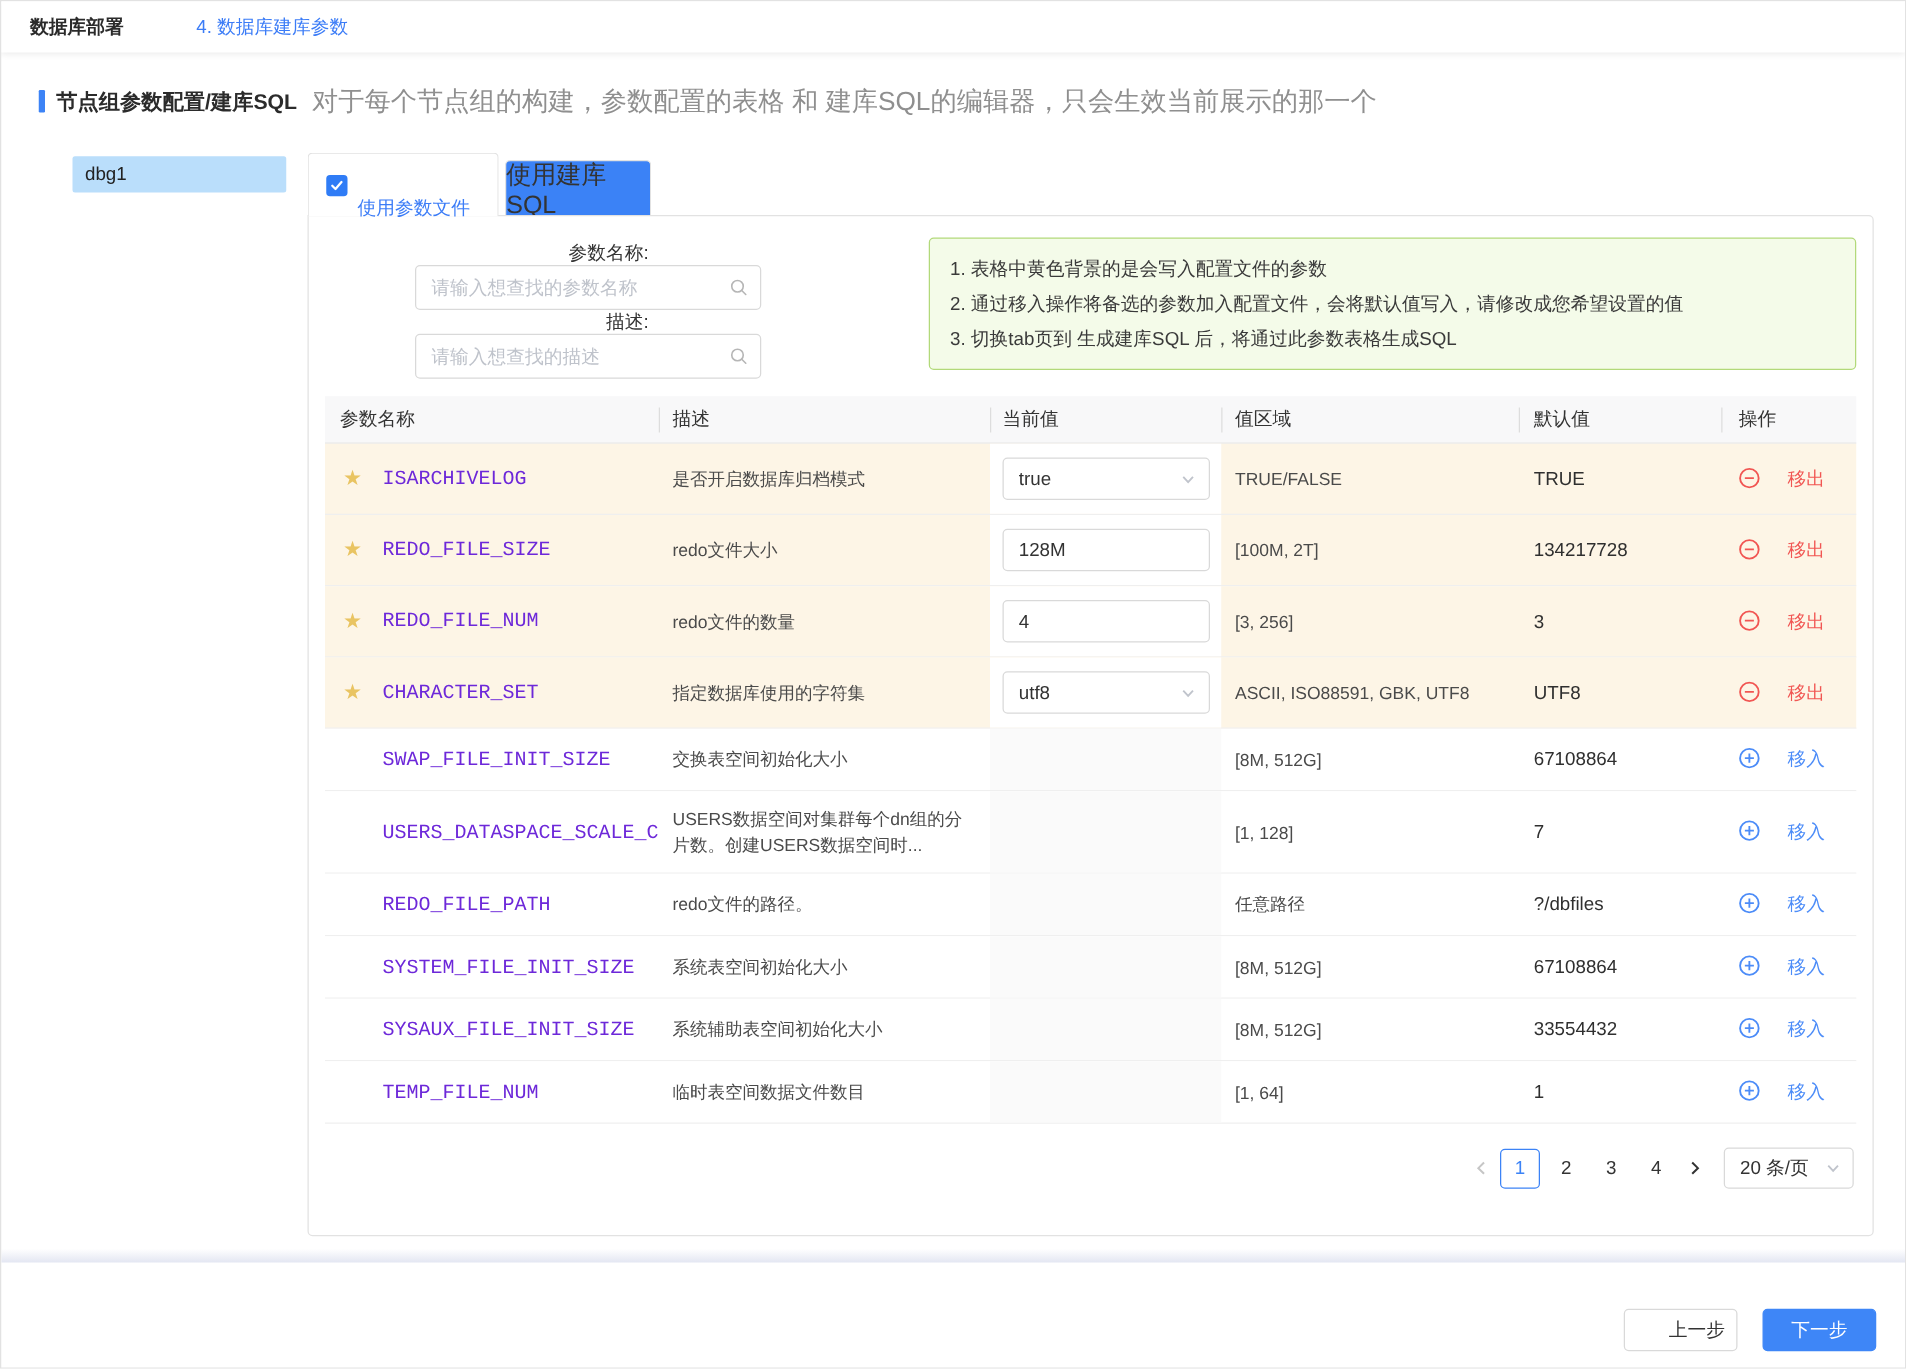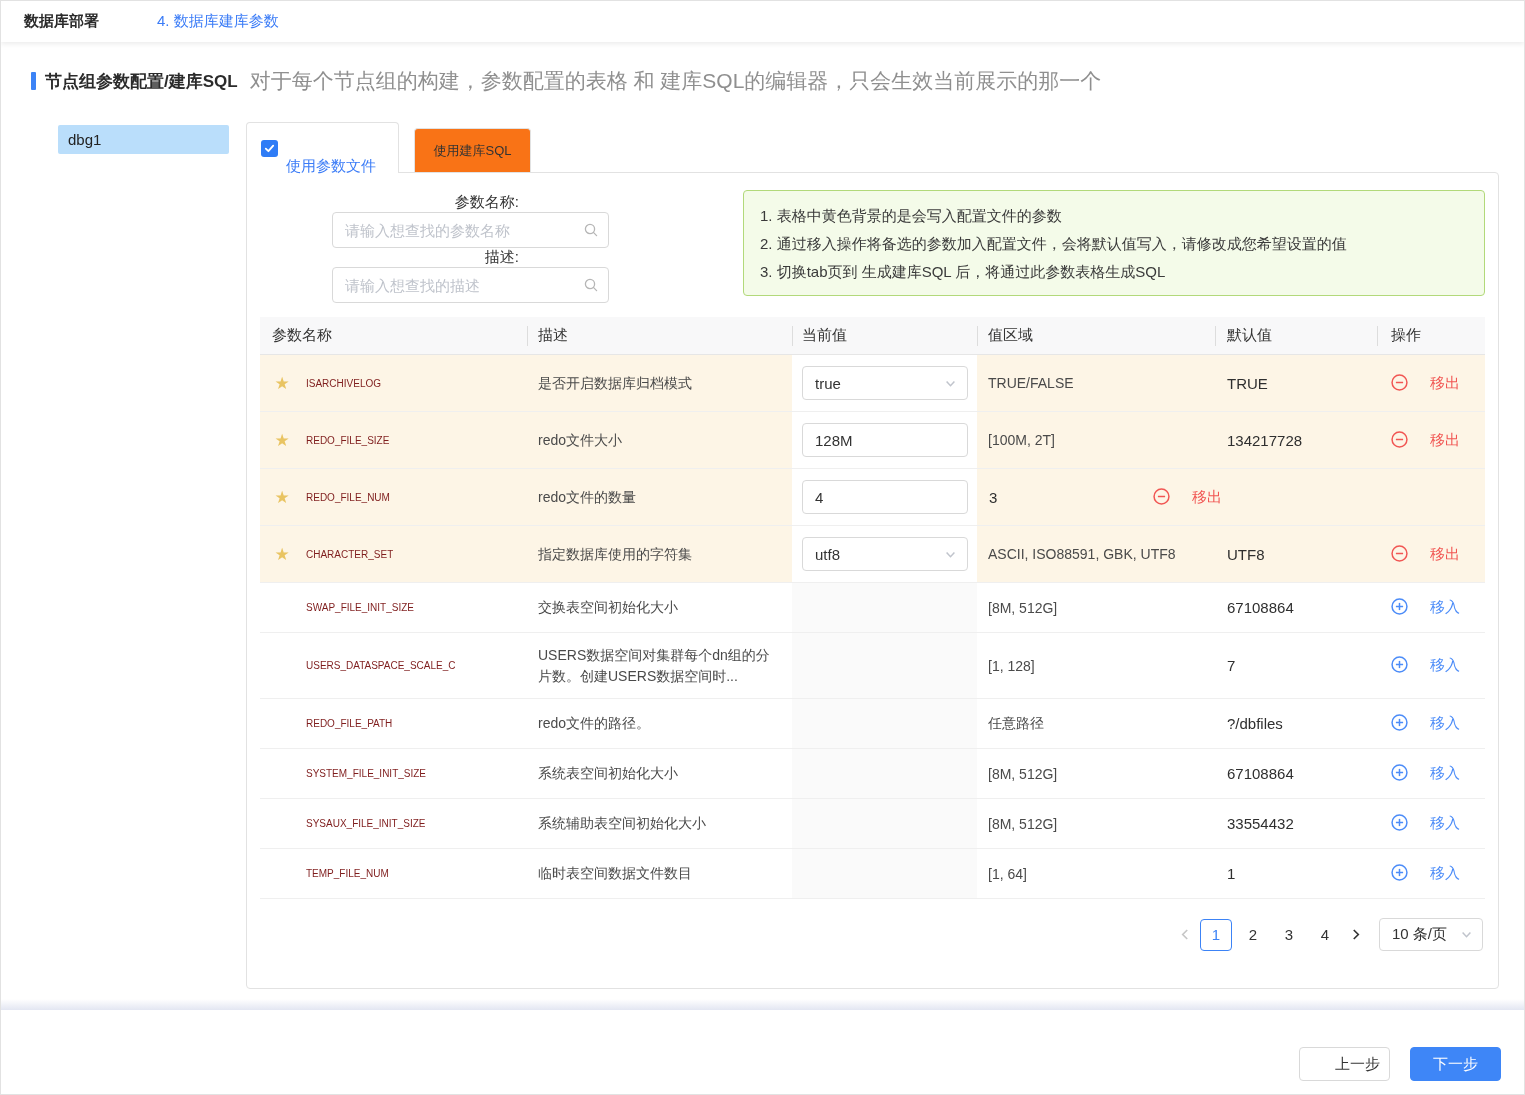--- a/index.html
+++ b/index.html
@@ -23,23 +23,23 @@
   .sideitem { position:absolute; left:57px; top:124px; width:171px; height:29px; background:#badefb;
               line-height:29px; padding-left:10px; font-size:15px; color:#222; cursor:pointer; border-radius:2px; }
 
   
   .tab-active { position:absolute; left:245px; top:121px; width:153px; height:51px; background:#fff;
                 border:1px solid #e2e2e2; border-bottom:none; border-radius:4px 4px 0 0; z-index:3;
                 display:flex; align-items:center; padding-left:14px; cursor:pointer; }
   .tab-active .lbl { color:#3b7cf7; font-size:15px; margin-left:8px;margin-top:37px; }
   .cbox { width:17px; height:17px; background:#2f7cf6; border-radius:3px; display:inline-flex;
           align-items:center; justify-content:center; flex:0 0 auto; }
-  .tab-inactive { position:absolute; left:413px; top:127px; width:117px; height:45px; background:#f97316;
+  .tab-inactive { position:absolute; left:403px; top:127px; width:117px; height:45px; background:#3b82f6;
                   border:1px solid #e2e2e2; border-bottom:none; border-radius:4px 4px 0 0; z-index:1;
-                  display:flex; align-items:center; justify-content:center; font-size:13px; color:#333; cursor:pointer; }
+                  display:flex; align-items:center; justify-content:center; font-size:20px; color:#333; cursor:pointer; }
 
   
   .panel { position:absolute; left:245px; top:171px; width:1253px; height:817px; background:#fff;
            border:1px solid #e2e2e2; border-radius:0 4px 4px 4px; z-index:2; }
 
   
   .frow { position:absolute; display:flex; align-items:center;flex-direction:column; }
   .frow .flabel { width:105px; text-align:right; color:#333; font-size:15px; margin-right:8px; }
   .finput { position:relative; width:277px; height:36px; }
   .finput input { width:100%; height:100%; border:1px solid #d9d9d9; border-radius:4px; padding:0 34px 0 12px;
@@ -60,21 +60,21 @@
   .c1{width:267px; padding-left:12px;} .c2{width:265px; padding-left:11px;} .c3{width:185px; padding-left:10px;}
   .c4{width:238px; padding-left:11px;} .c5{width:162px; padding-left:12px;} .c6{width:108px; padding-left:14px;}
   .trow { display:flex; align-items:center; height:50px; border-bottom:1px solid #efefef; background:#fff; }
   .trow.yellow { height:57px; background:#fdf5e6; }
   .trow.tall { height:66px; }
   .td { height:100%; display:flex; align-items:center; }
   .trow .c3 { background:#fafafa; }
   .trow.yellow .c3 { background:#fff; }
   .star { width:20px; font-size:17px; color:#e9c462; margin-right:14px; text-align:center; flex:0 0 auto; }
   .star.ph { visibility:hidden; }
-  .pname { font-size:10px; color:#7f1d1d; white-space:nowrap; overflow:hidden; }
+  .pname { font-size:16px; color:#6d28d9; white-space:nowrap; overflow:hidden;font-family:Liberation Mono, monospace; }
   .desc { font-size:14px; color:#4a4a4a; line-height:21px; padding-right:14px; }
   .c4 span { font-size:14px; color:#4a4a4a; }
   .c5 span { font-size:15px; color:#2f2f2f; }
   .sel, .tin { width:166px; height:34px; border:1px solid #d9d9d9; border-radius:4px; background:#fff; }
   .sel { display:flex; align-items:center; justify-content:space-between; padding:0 10px 0 12px; cursor:pointer; }
   .sel span { font-size:15px; color:#333; }
   .tin { padding:0 12px; font-size:15px; color:#333; font-family:inherit; outline:none; }
   .act { display:inline-flex; align-items:flex-start; gap:22px; font-size:15px; cursor:pointer; }
   .act.out { color:#f15653; }
   .act.in { color:#4c8cf8; }
@@ -231,20 +231,23 @@
           <div class="trow yellow">
             <div class="td c1">
               <span class="star">★</span>
               <span class="pname">REDO_FILE_NUM</span>
             </div>
             <div class="td c2">
               <span class="desc">redo文件的数量</span>
             </div>
             <div class="td c3">
               <input class="tin" value="4" style="">
+            </div>
+            <div class="td c4">
+              <span>[3, 256]</span>
             </div>
             <div class="td c5">
               <span>3</span>
             </div>
             <div class="td c6">
               <span class="act out">
                 <svg width="17" height="17" viewBox="0 0 16 16">
                   <circle cx="8" cy="8" r="7" fill="none" stroke="currentColor" stroke-width="1.4"></circle>
                   <line x1="4.6" y1="8" x2="11.4" y2="8" stroke="currentColor" stroke-width="1.4"></line>
                 </svg>
@@ -454,21 +457,21 @@
           <span class="pnum">2</span>
           <span class="pnum">3</span>
           <span class="pnum">4</span>
         </span>
       <span class="parrow">
         <svg width="13" height="13" viewBox="0 0 12 12">
             <polyline points="4.4,1.8 8.6,6 4.4,10.2" fill="none" stroke="#333" stroke-width="1.5"></polyline>
           </svg>
       </span>
       <span class="psel">
-        <span>10 条/页</span>
+        <span>20 条/页</span>
         <svg width="13" height="13" viewBox="0 0 12 12">
             <polyline points="2.4,4.2 6,8 9.6,4.2" fill="none" stroke="#c0c4cc" stroke-width="1.4"></polyline>
           </svg>
       </span>
     </div>
   </div>
 
   <div class="footsep"></div>
   <button class="btn prev">上一步</button>
   <button class="btn next">下一步</button>

